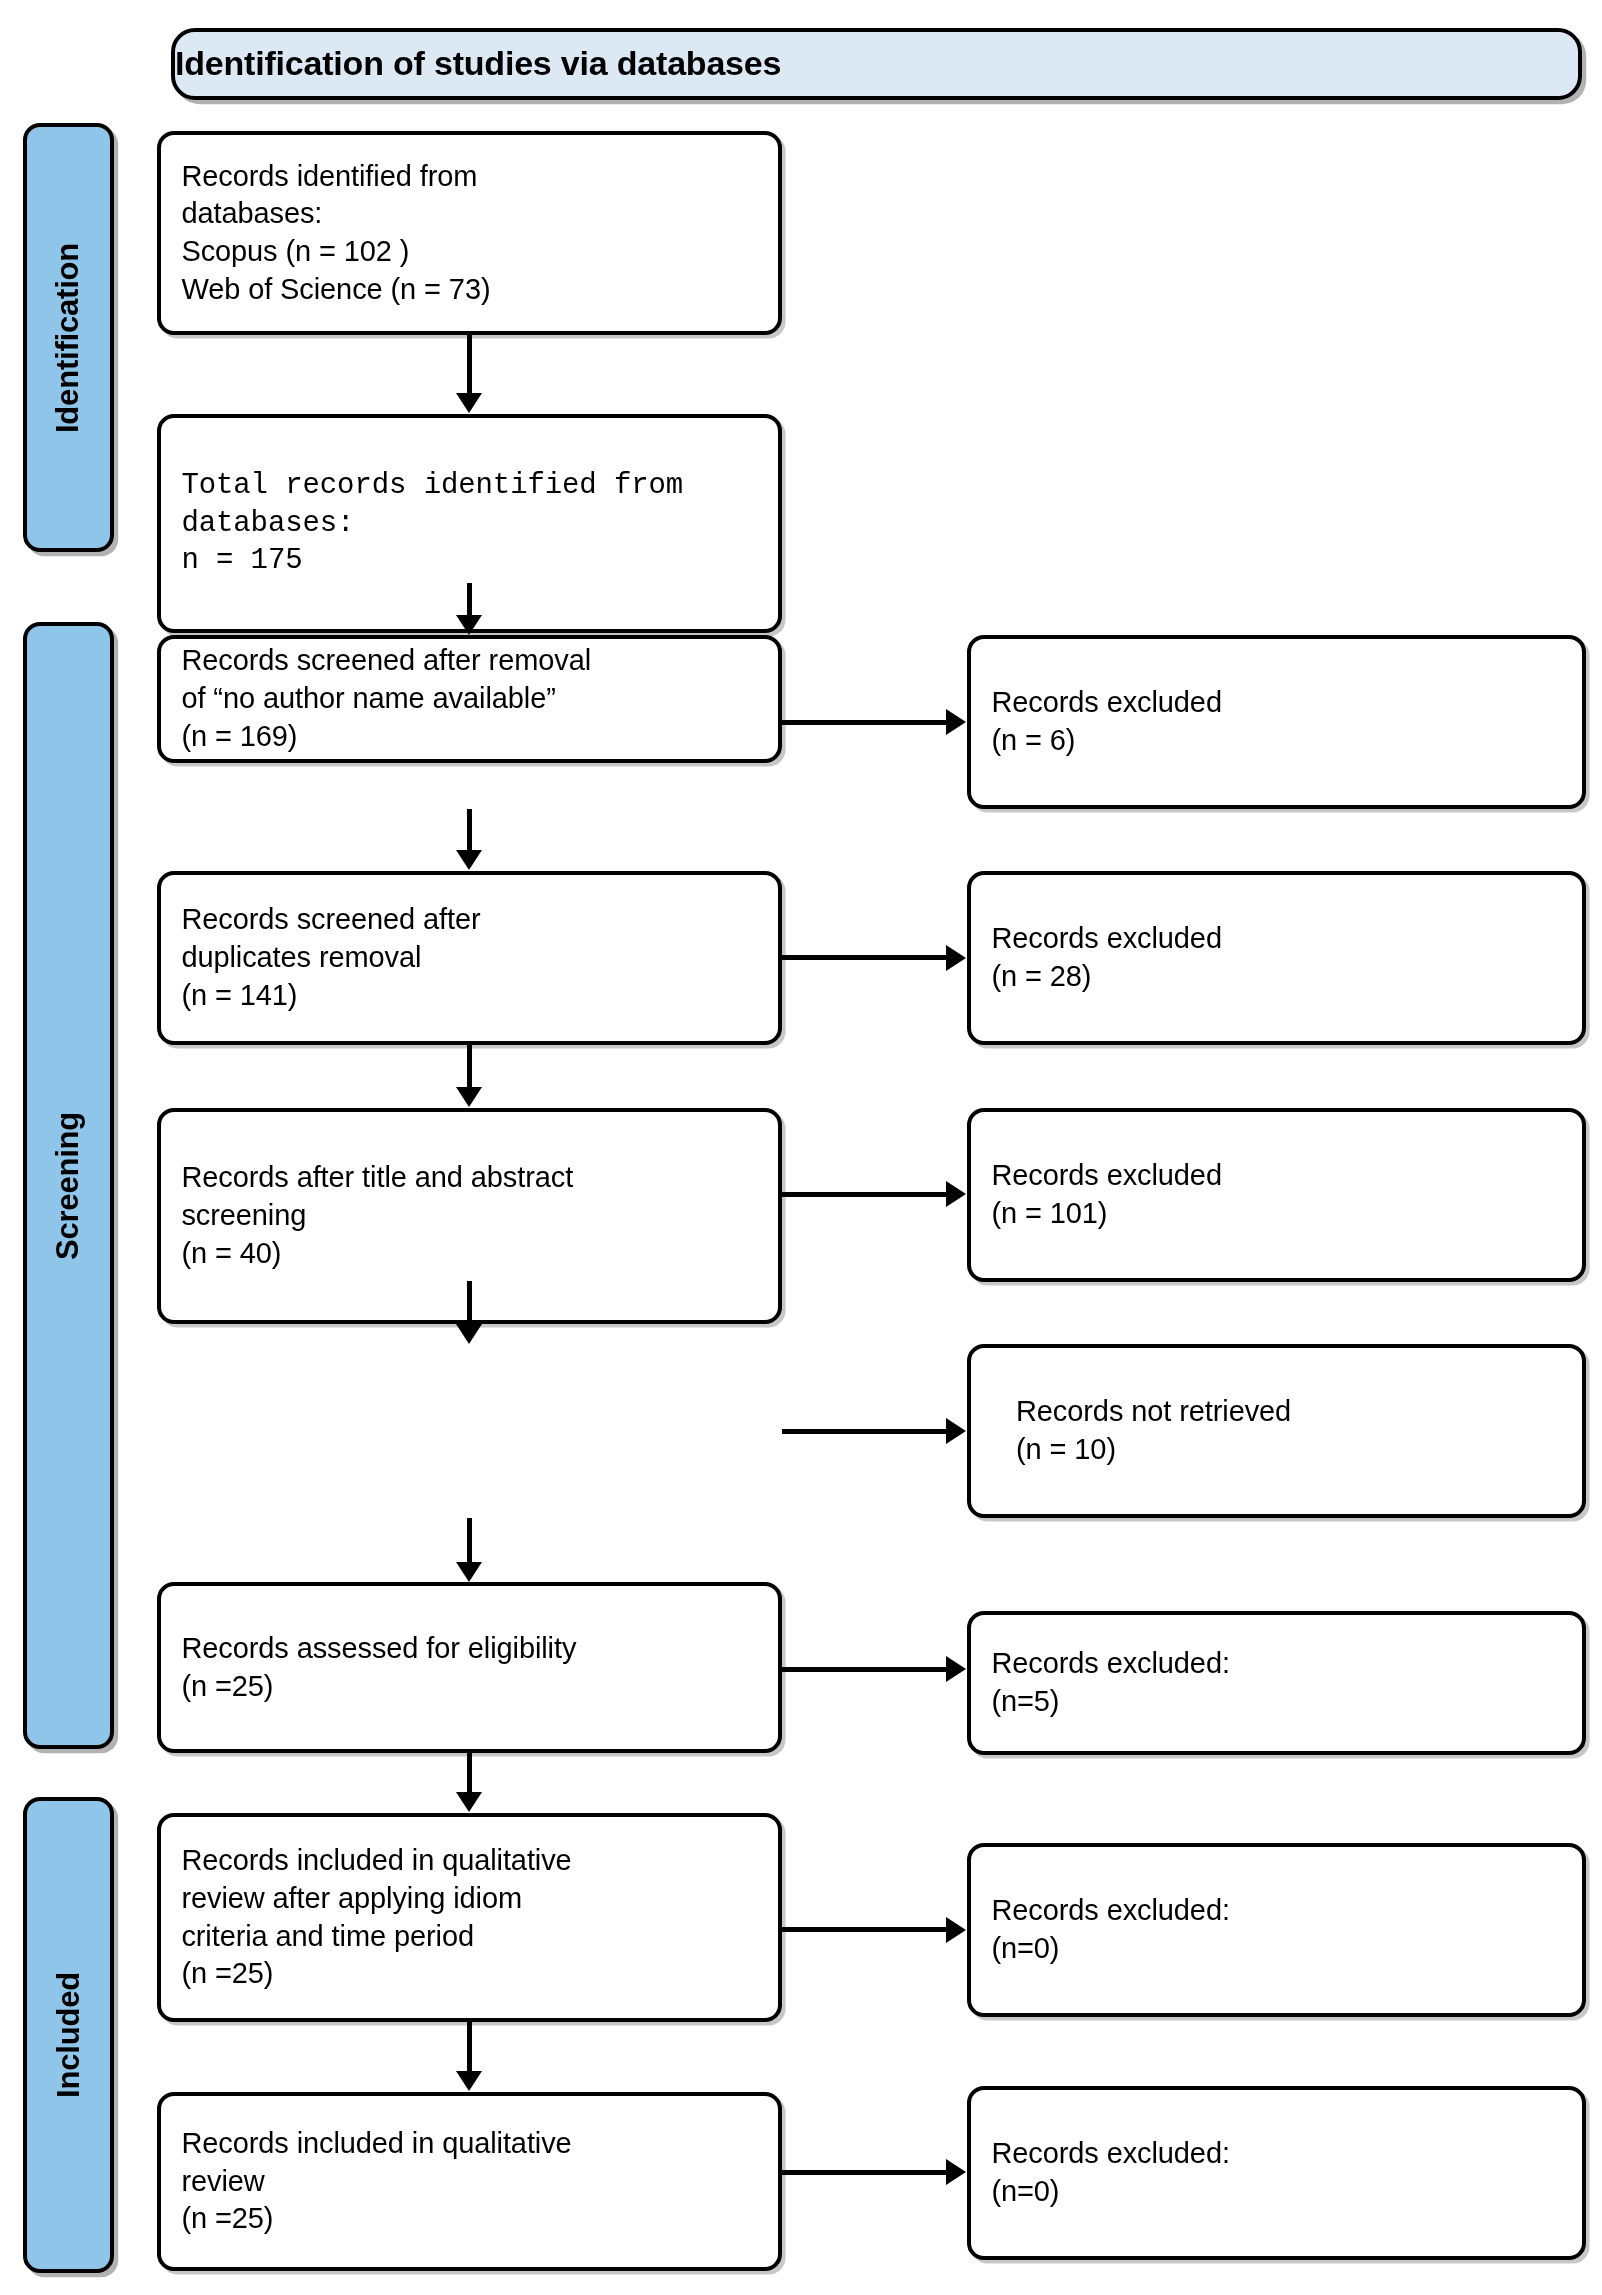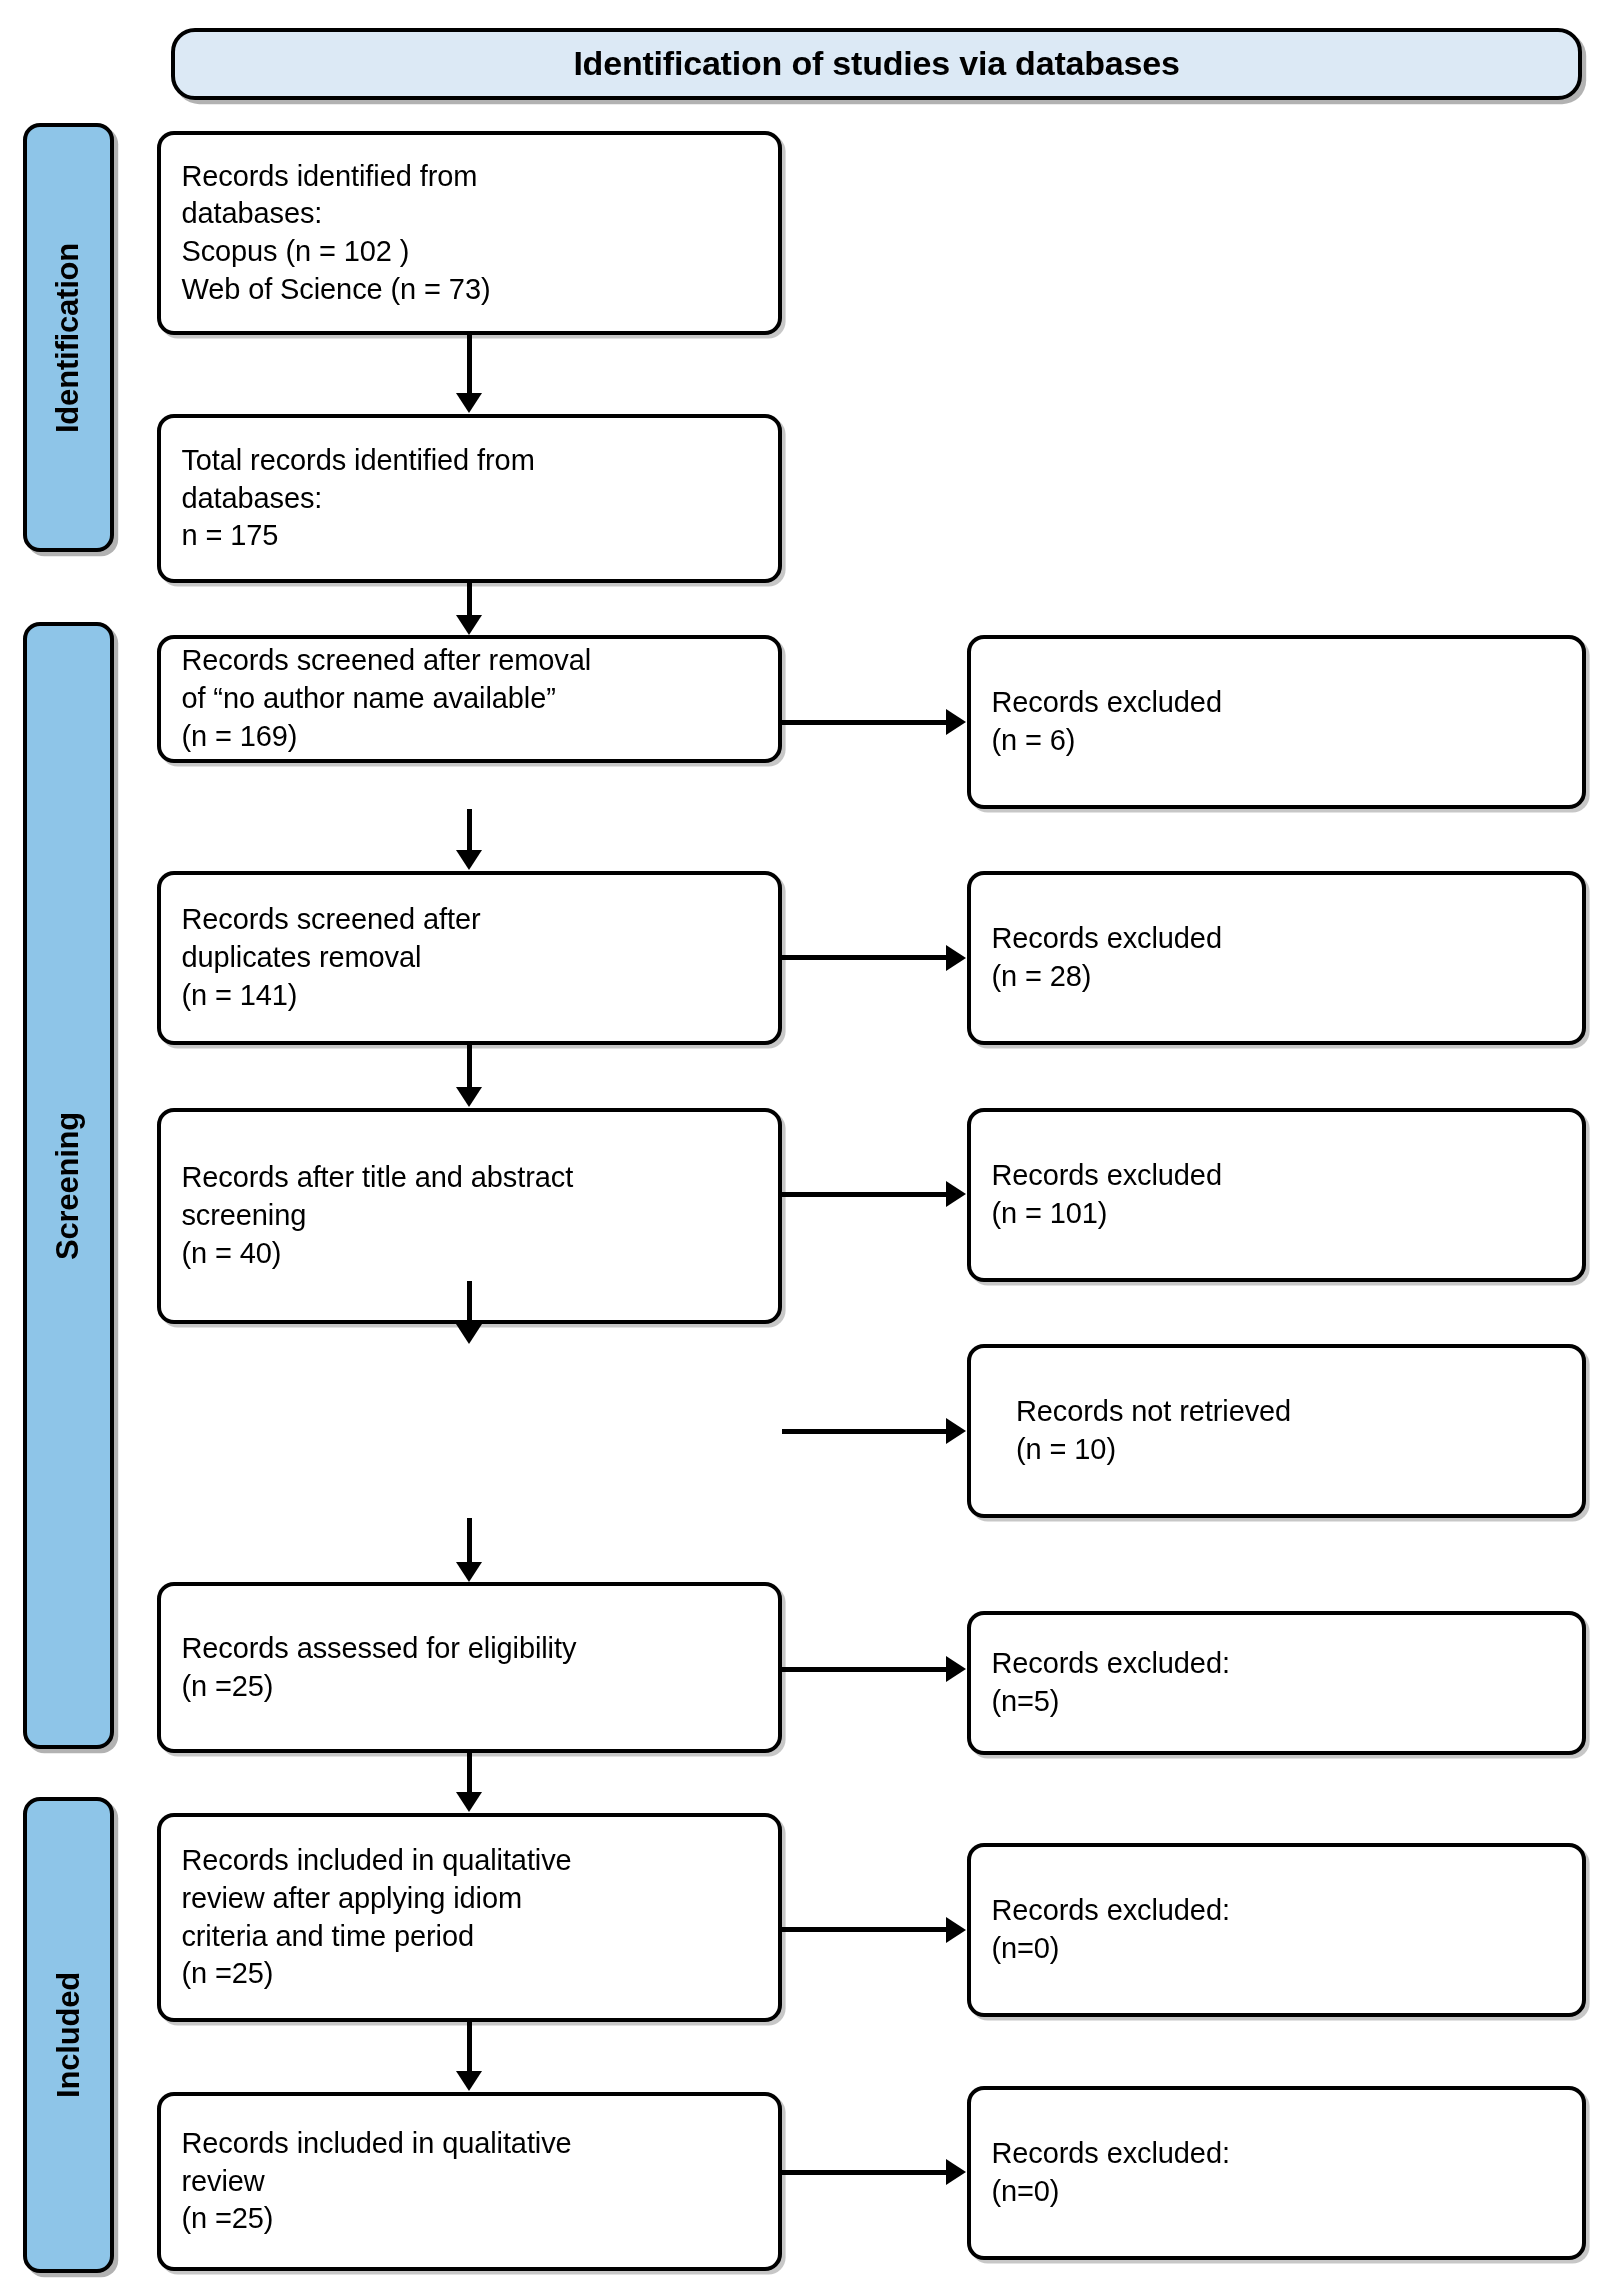--- a/index.html
+++ b/index.html
@@ -20,21 +20,21 @@
 
   
   .banner {
     position: absolute;
     box-sizing: border-box;
     background: #dce9f5;
     border: 4.2px solid #000000;
     border-radius: 24px;
     display: flex;
     align-items: center;
-    justify-content: center;
+    justify-content: flex-start;
     box-shadow: 4.2px 4.2px 0 rgba(0,0,0,0.30);
   }
   .banner-text {
     font-size: 34px;
     font-weight: bold;
     color: #000000;
     letter-spacing: -0.2px;
     white-space: nowrap;
   }
 
@@ -131,21 +131,21 @@
     <span class="stage-bar-text">Included</span>
   </div>
 
   <div class="flow-box pad-left" style="left:157px; top:131px; width:625px; height:204px;">
     <div class="flow-text">Records identified from
 databases:
 Scopus (n = 102 )
 Web of Science (n = 73)</div>
   </div>
 
-  <div class="flow-box pad-left" style="left:157px; top:414px; width:625px; height:169px;">
+  <div class="flow-box pad-left" style="left:157px; top:414px; width:625px; height:219px;font-family:Liberation Mono, monospace;">
     <div class="flow-text">Total records identified from
 databases:
 n = 175</div>
   </div>
 
   <div class="flow-box pad-left" style="left:157px; top:635px; width:625px; height:128px;">
     <div class="flow-text">Records screened after removal
 of “no author name available”
 (n = 169)</div>
   </div>

